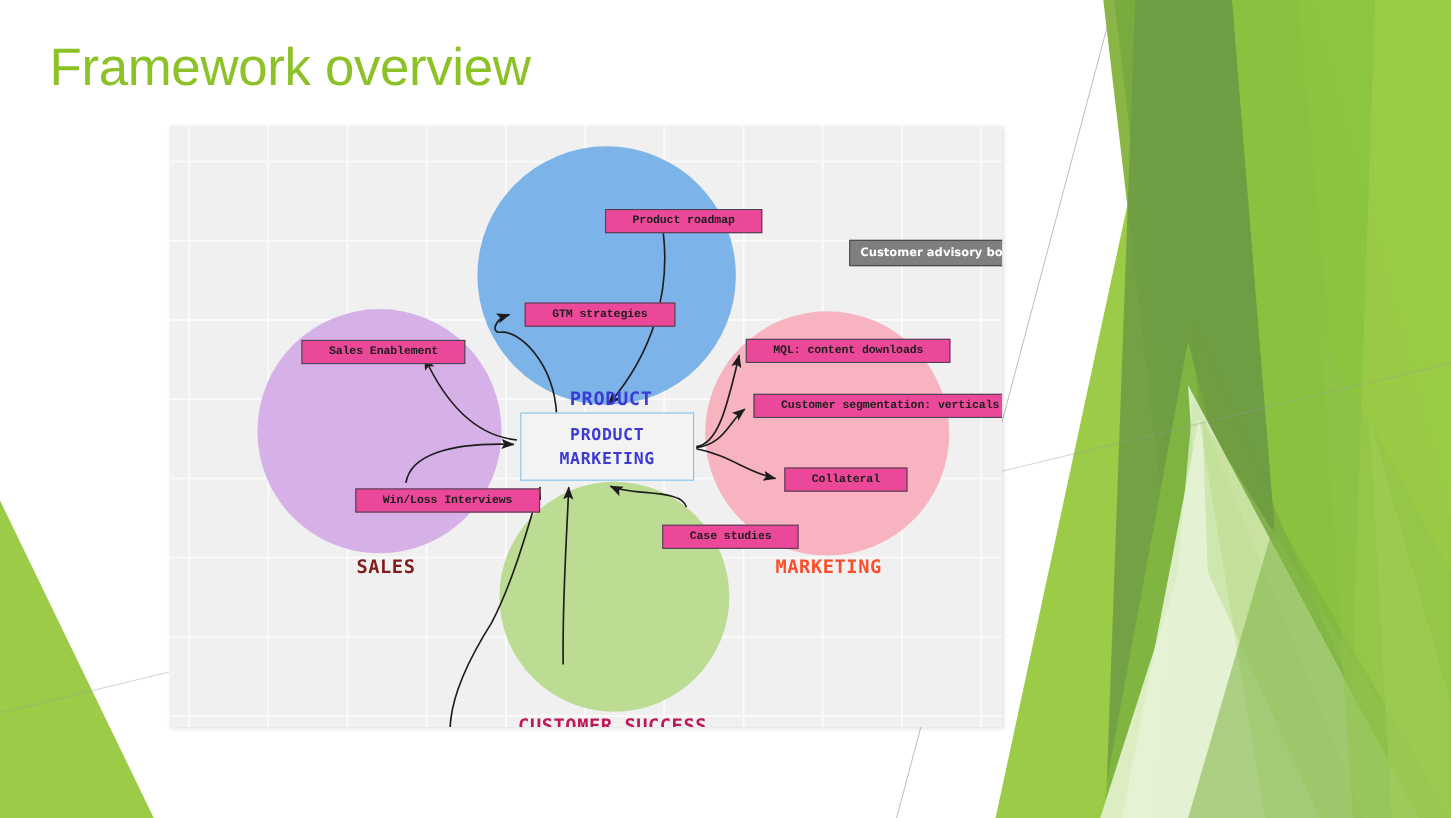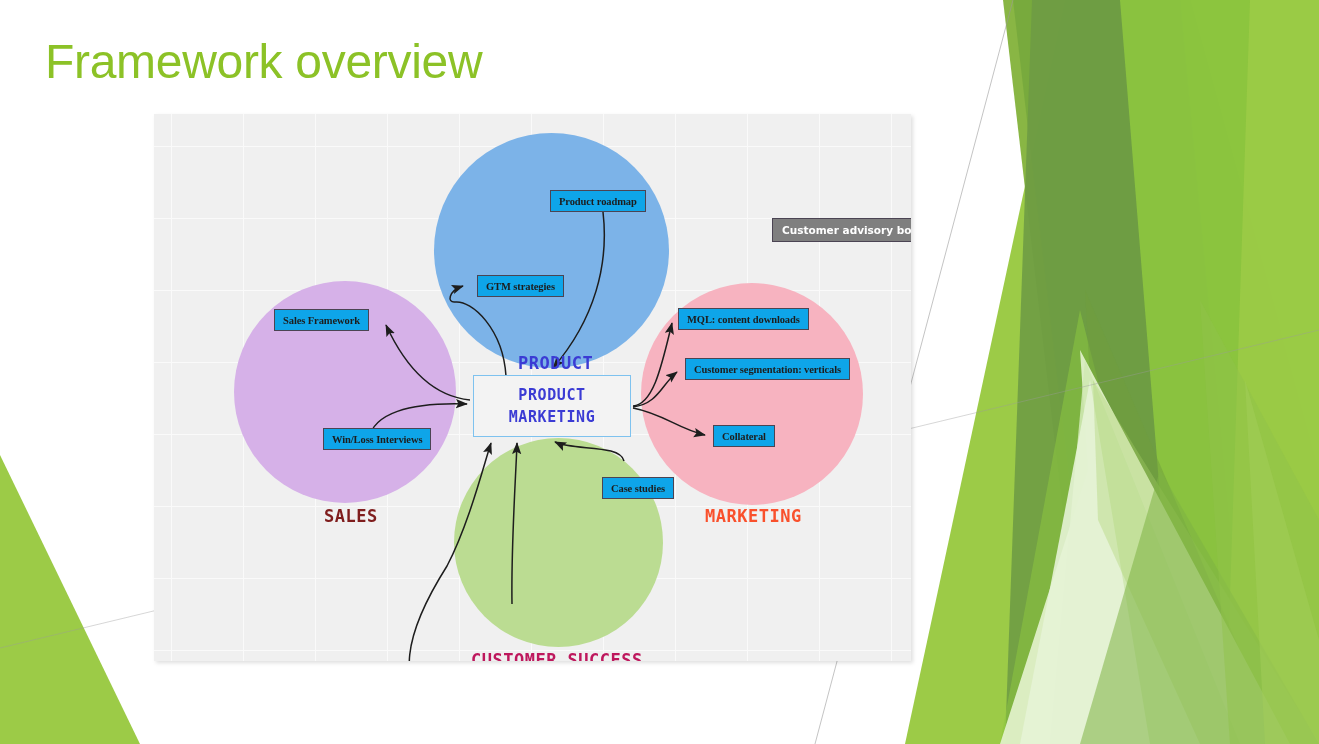--- a/index.html
+++ b/index.html
@@ -92,37 +92,37 @@
     font-weight: bold;
     font-size: 15px;
     color: #3b3bd4;
     letter-spacing: 0.6px;
     line-height: 22px;
   }
 
   
   .note {
     position: absolute;
-    background: #0ea5e9;
+    background: #ec4899;
     border: 1.5px solid #4b4453;
     color: #1d1d1d;
-    font-family: Liberation Serif, serif;
+    font-family: Liberation Mono, monospace;
     font-weight: bold;
     font-size: 10.5px;
     letter-spacing: -0.1px;
     display: flex; align-items: center; justify-content: center;
-    padding: 0 8px;
+    padding: 0 24px;
     height: 22px;
     white-space: nowrap;
     z-index: 4;
   }
   #note-product-roadmap { left: 396px; top: 76px;  }
   #note-gtm             { left: 323px; top: 161px; }
   #note-sales-enable    { left: 120px; top: 195px; }
-  #note-winloss         { left: 169px; top: 314px; }
+  #note-winloss         { left: 169px; top: 330px; }
   #note-mql             { left: 524px; top: 194px; }
   #note-segmentation    { left: 531px; top: 244px; }
   #note-collateral      { left: 559px; top: 311px; }
   #note-case-studies    { left: 448px; top: 347px; margin-top: 16px; }
   #note-qbr             { left: 319px; top: 490px; }
 
   
   #note-advisory {
     position: absolute;
     left: 618px; top: 104px;
@@ -214,21 +214,21 @@
   <div class="blob-label" id="label-marketing">MARKETING</div>
   <div class="blob-label" id="label-customer">CUSTOMER  SUCCESS</div>
 
   <div id="center-node">
     <span>PRODUCT</span>
     <span>MARKETING</span>
   </div>
 
   <div class="note" id="note-product-roadmap">Product roadmap</div>
   <div class="note" id="note-gtm">GTM strategies</div>
-  <div class="note" id="note-sales-enable">Sales Framework</div>
+  <div class="note" id="note-sales-enable">Sales Enablement</div>
   <div class="note" id="note-winloss">Win/Loss Interviews</div>
   <div class="note" id="note-mql">MQL: content downloads</div>
   <div class="note" id="note-segmentation">Customer segmentation: verticals</div>
   <div class="note" id="note-collateral">Collateral</div>
   <div class="note" id="note-case-studies">Case studies</div>
 
   <div id="note-advisory">Customer advisory board</div>
 
 </div>
 

